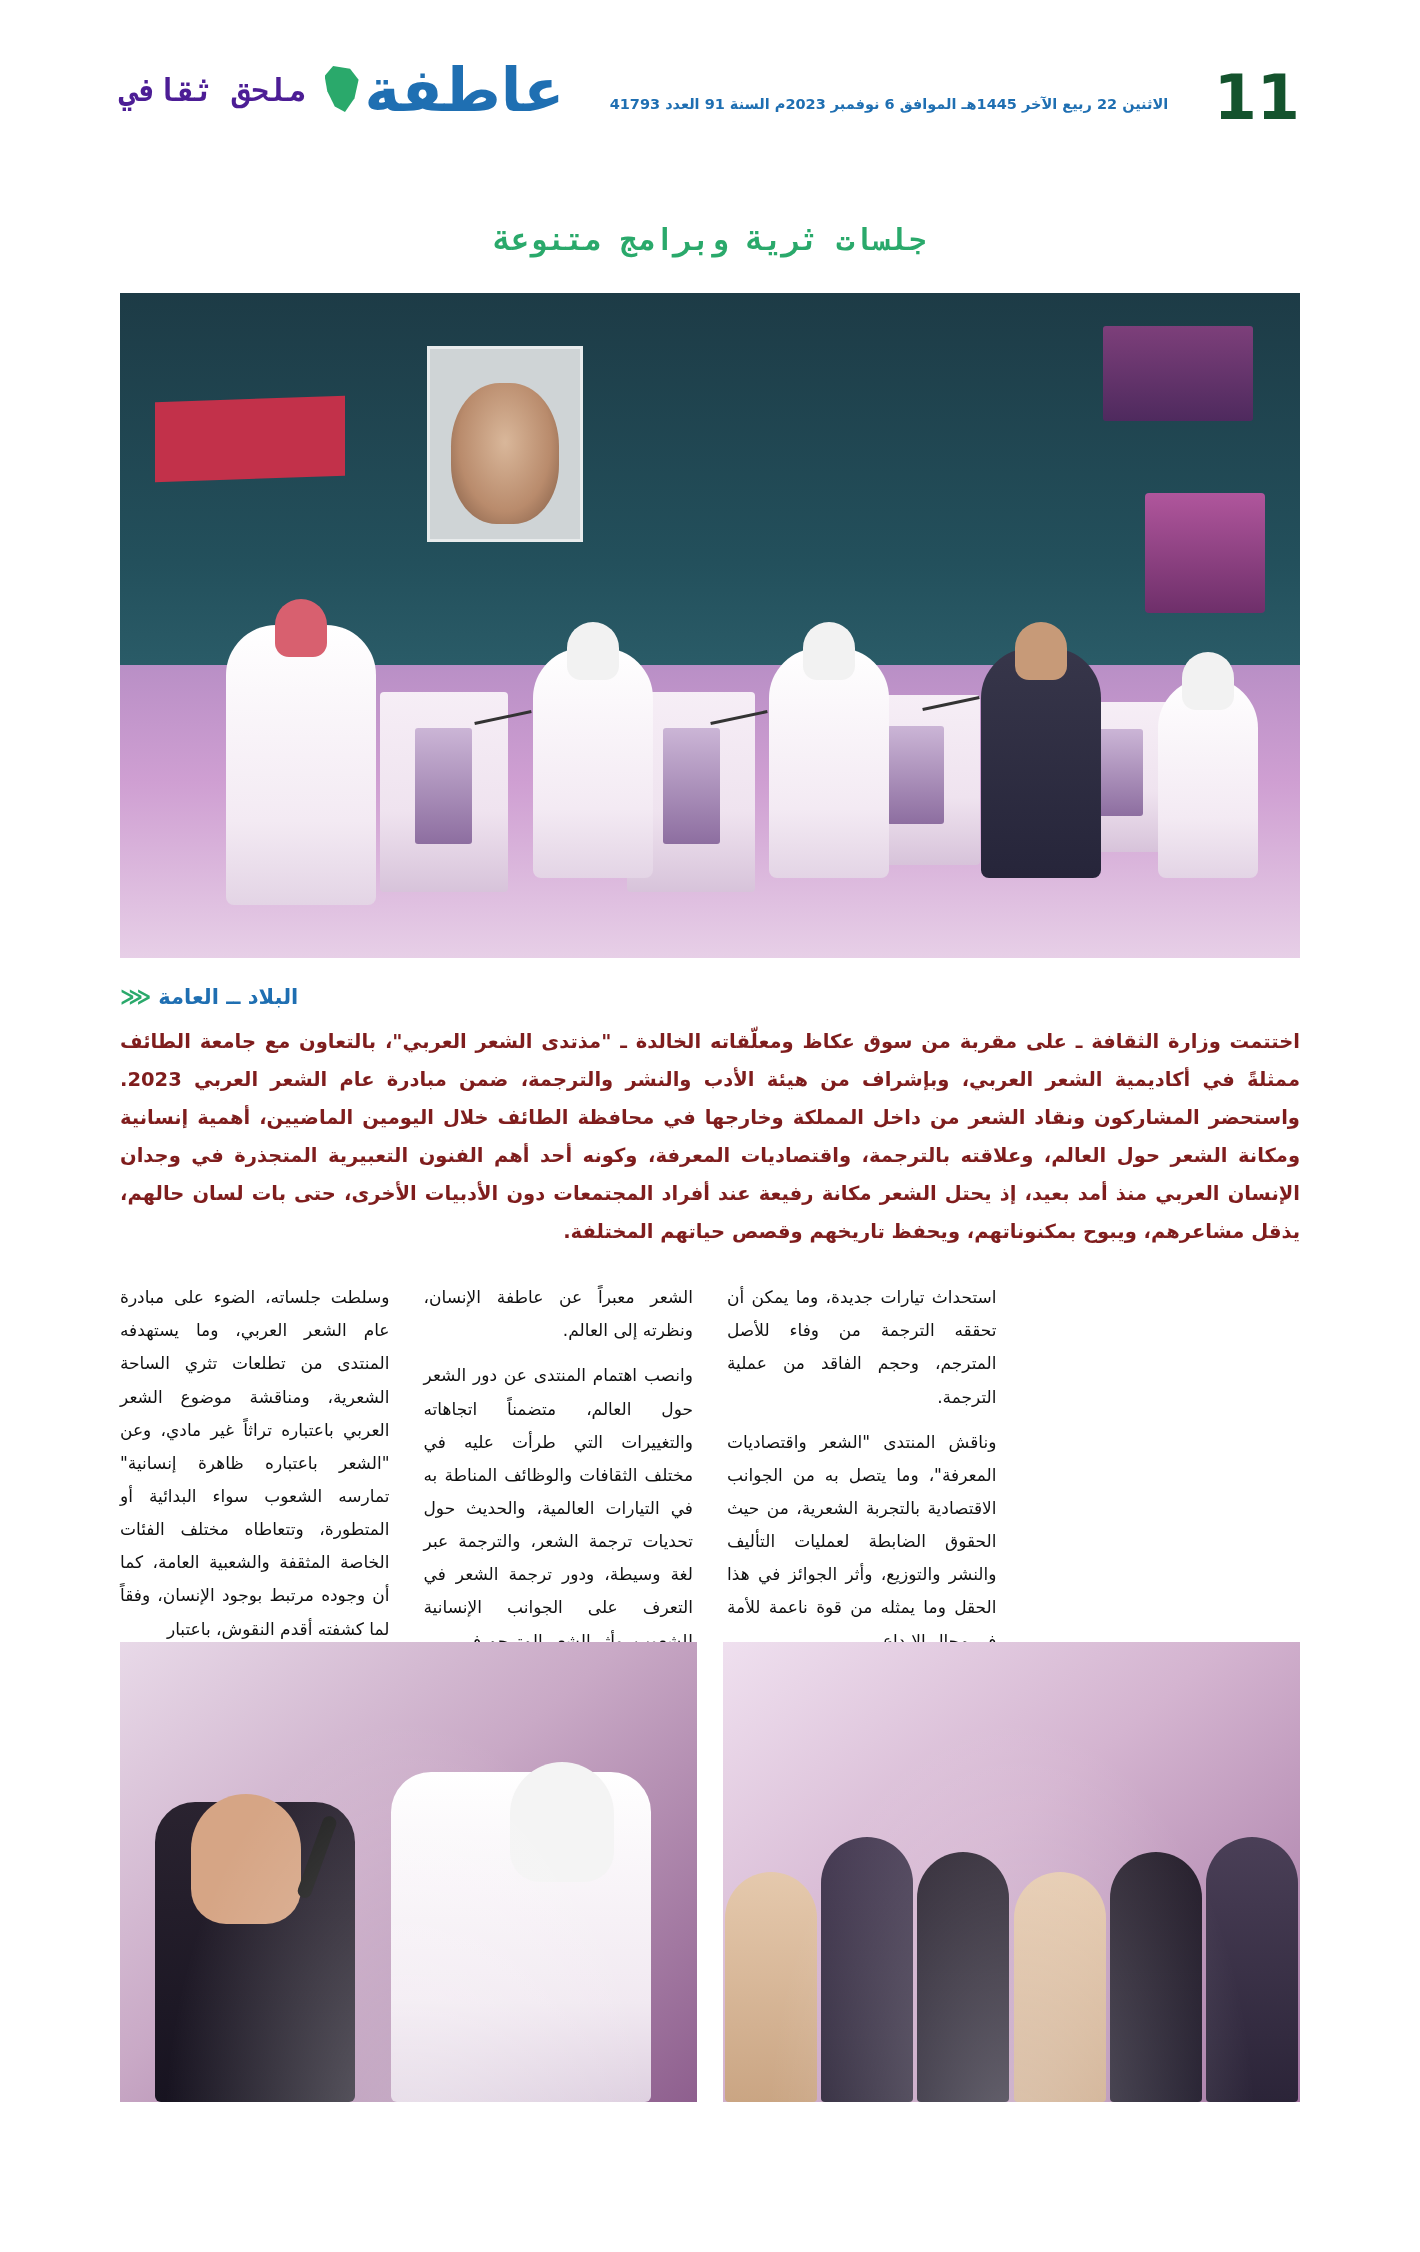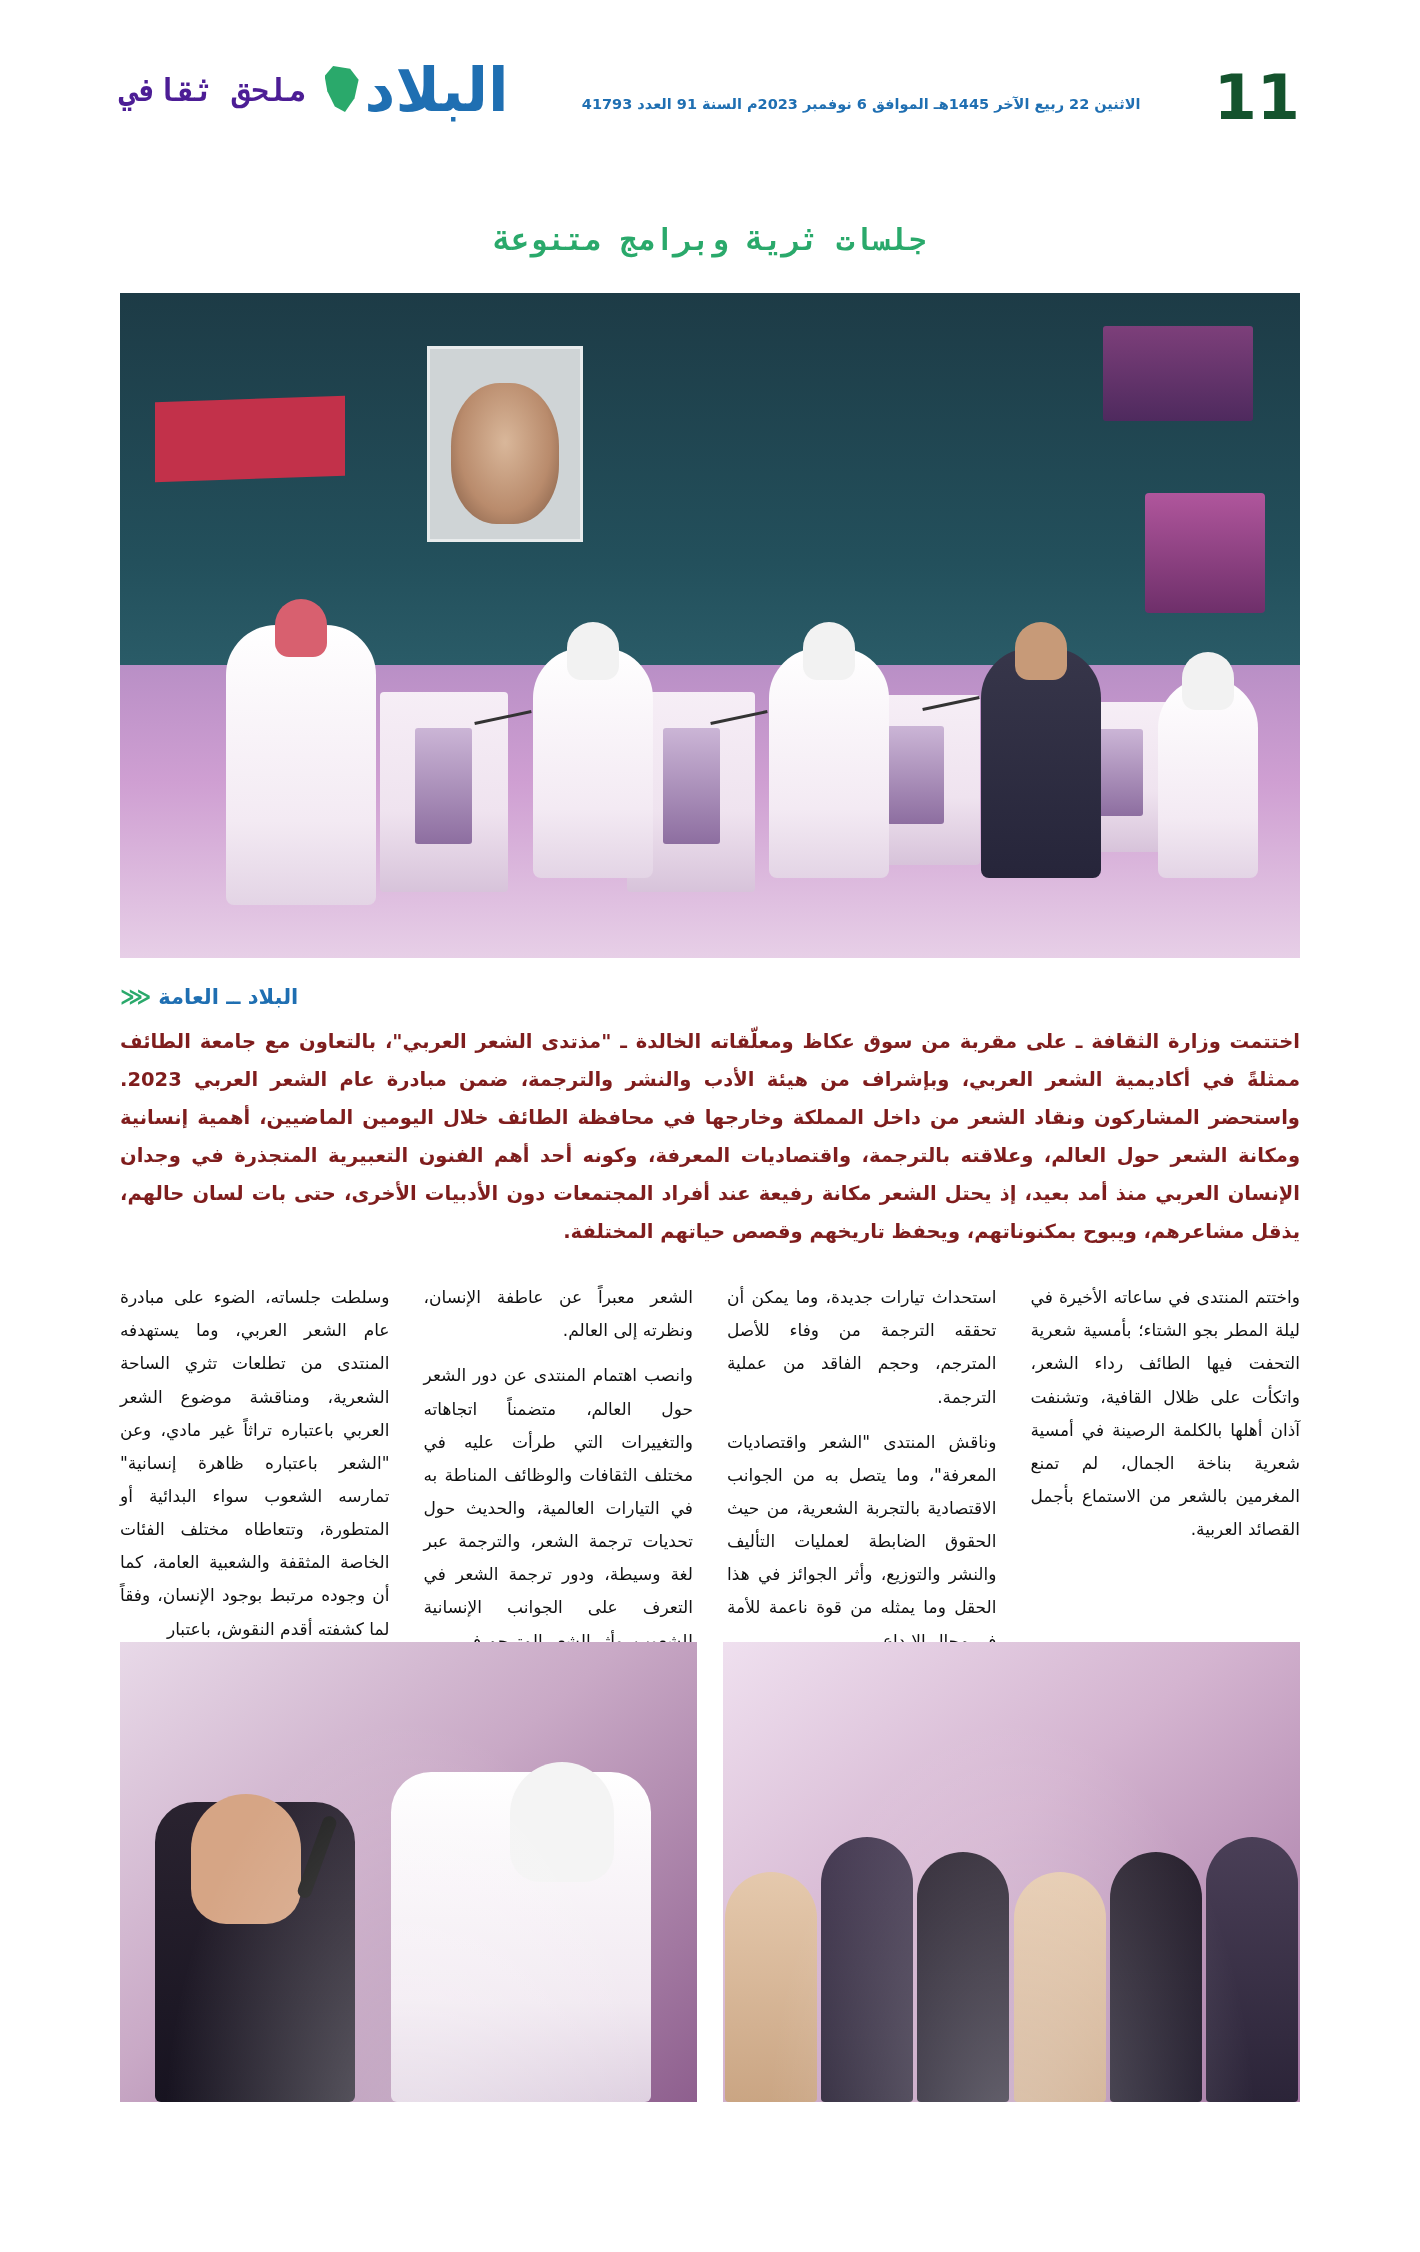--- a/index.html
+++ b/index.html
@@ -339,21 +339,21 @@
 </style>
 </head>
 <body>
 
 <div class="page">
 
   <div class="masthead">
 
     <div class="brand-block">
       <div class="brand-logo">
-        <span class="brand-word">البلاد</span>
+        <span class="brand-word">عاطفة</span>
         <span class="brand-mark"></span>
       </div>
       <div class="supplement-label">ملحق ثقافي</div>
     </div>
 
     <div class="issue-line">الاثنين 22 ربيع الآخر 1445هـ  الموافق 6 نوفمبر 2023م السنة 91 العدد 41793</div>
 
     <div class="page-number">11</div>
   </div>
 
@@ -408,21 +408,20 @@
 
   <div class="byline">
     <span class="chev">⋘</span>
     <span>البلاد ــ العامة</span>
   </div>
 
   <div class="lead">اختتمت وزارة الثقافة ـ على مقربة من سوق عكاظ ومعلّقاته الخالدة ـ "مذتدى الشعر العربي"، بالتعاون مع جامعة الطائف ممثلةً في أكاديمية الشعر العربي، وبإشراف من هيئة الأدب والنشر والترجمة، ضمن مبادرة عام الشعر العربي 2023. واستحضر المشاركون ونقاد الشعر من داخل المملكة وخارجها في محافظة الطائف خلال اليومين الماضيين، أهمية إنسانية ومكانة الشعر حول العالم، وعلاقته بالترجمة، واقتصاديات المعرفة، وكونه أحد أهم الفنون التعبيرية المتجذرة في وجدان الإنسان العربي منذ أمد بعيد، إذ يحتل الشعر مكانة رفيعة عند أفراد المجتمعات دون الأدبيات الأخرى، حتى بات لسان حالهم، يذقل مشاعرهم، ويبوح بمكنوناتهم، ويحفظ تاريخهم وقصص حياتهم المختلفة.</div>
 
   <div class="columns">
     <div class="col">
-      <p>واختتم المنتدى في ساعاته الأخيرة في ليلة المطر بجو الشتاء؛ بأمسية شعرية التحفت فيها الطائف رداء الشعر، واتكأت على ظلال القافية، وتشنفت آذان أهلها بالكلمة الرصينة في أمسية شعرية بناخة الجمال، لم تمنع المغرمين بالشعر من الاستماع بأجمل القصائد العربية.</p>
     </div>
     <div class="col">
       <p>استحداث تيارات جديدة، وما يمكن أن تحققه الترجمة من وفاء للأصل المترجم، وحجم الفاقد من عملية الترجمة.</p>
       <p>وناقش المنتدى "الشعر واقتصاديات المعرفة"، وما يتصل به من الجوانب الاقتصادية بالتجربة الشعرية، من حيث الحقوق الضابطة لعمليات التأليف والنشر والتوزيع، وأثر الجوائز في هذا الحقل وما يمثله من قوة ناعمة للأمة في مجال الإبداع.</p>
     </div>
     <div class="col">
       <p>الشعر معبراً عن عاطفة الإنسان، ونظرته إلى العالم.</p>
       <p>وانصب اهتمام المنتدى عن دور الشعر حول العالم، متضمناً اتجاهاته والتغييرات التي طرأت عليه في مختلف الثقافات والوظائف المناطة به في التيارات العالمية، والحديث حول تحديات ترجمة الشعر، والترجمة عبر لغة وسيطة، ودور ترجمة الشعر في التعرف على الجوانب الإنسانية للشعوب، وأثر الشعر المترجم في</p>
     </div>
     <div class="col">

